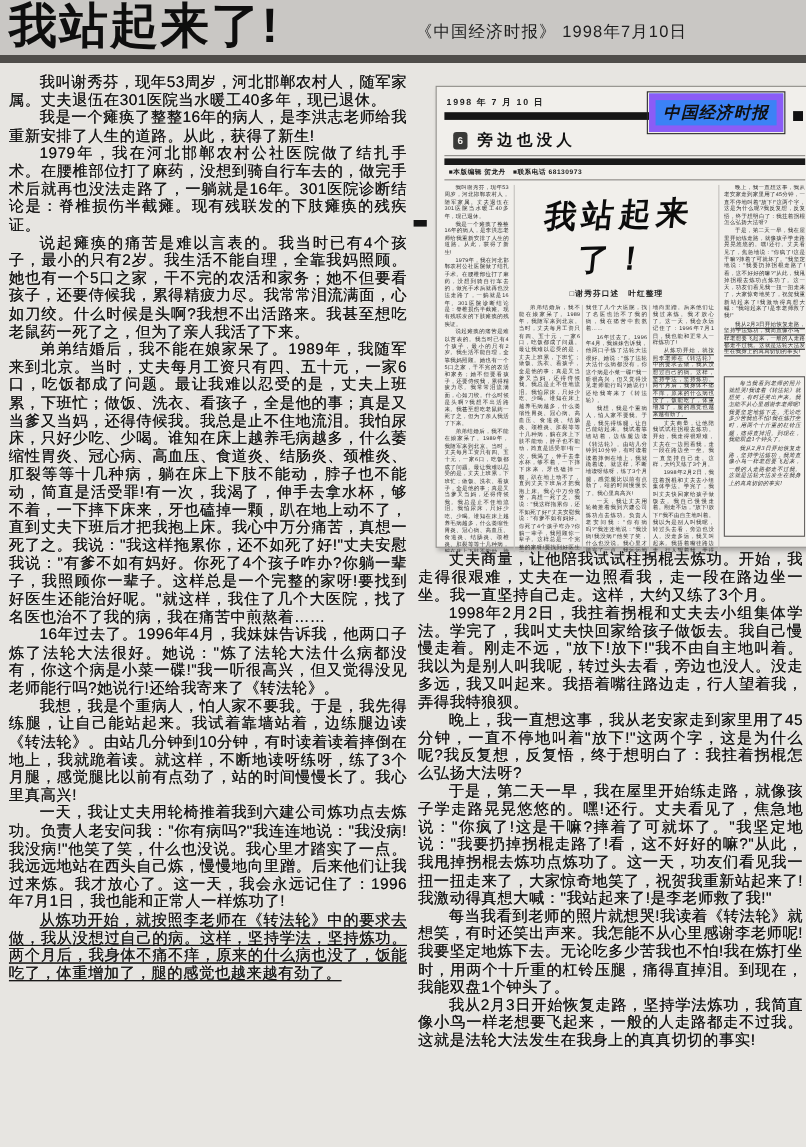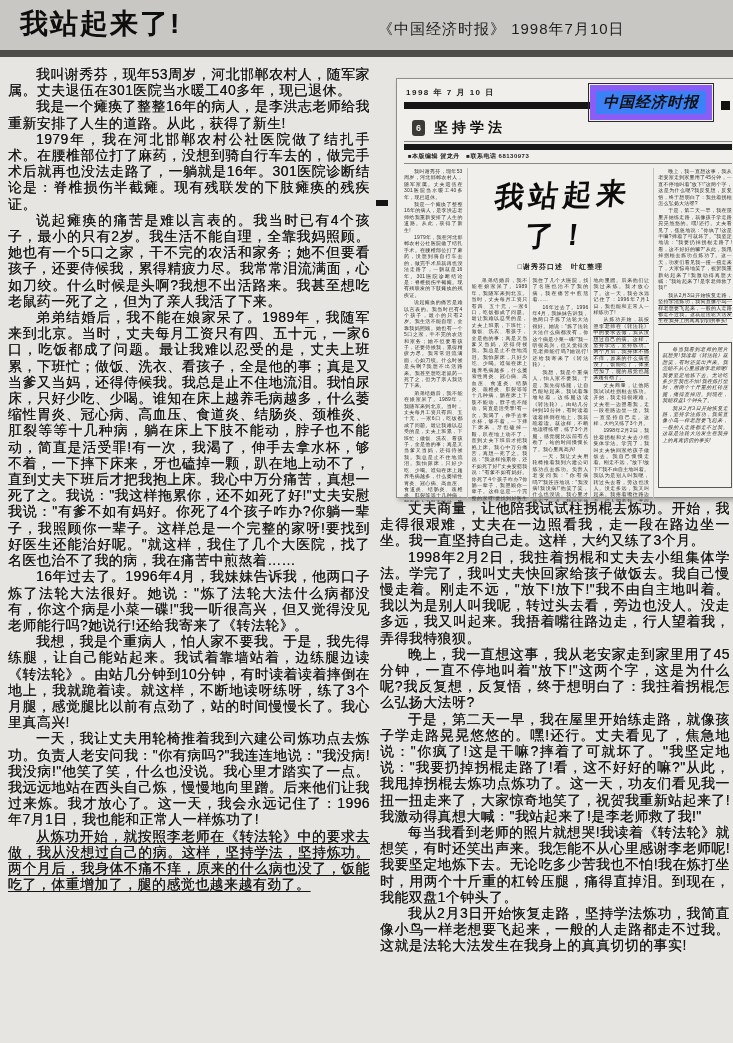--- a/index.html
+++ b/index.html
@@ -1,21 +1,21 @@
 <!DOCTYPE html>
 <html><head>
 <meta charset="utf-8">
 <style>
   html,body{margin:0;padding:0;}
   body{width:733px;height:1043px;overflow:hidden;background:#dbd9d5;
        font-family:"Liberation Sans", sans-serif;}
   .page{position:relative;width:733px;height:1043px;
         background:linear-gradient(180deg,#c9c7c4 0 50px,#4f4d4a 50px 57px,#e7e5e1 57px 100%);}
   
-  .page-title{position:absolute;left:20px;top:4px;margin:0;font-size:28px;line-height:40px;
+  .page-title{position:absolute;left:8px;top:4px;margin:0;font-size:44px;line-height:40px;
         font-weight:bold;color:#0e0e0e;letter-spacing:2px;text-align:center;}
   .source{position:absolute;left:378px;top:20px;font-size:15px;font-weight:normal;color:#1d1d1d;letter-spacing:1px;}
   
   .leftcol{position:absolute;left:8px;top:66px;width:362px;height:972px;overflow:hidden;}
   .rightcol{position:absolute;left:380px;top:500px;width:350px;height:540px;overflow:hidden;}
   .leftcol p,.rightcol p{margin:0;text-indent:2em;text-align:justify;
         font-size:14px;line-height:16.2px;color:#161616;letter-spacing:0.4px;
         text-shadow:0 0 0.5px #2a2a2a;}
   .u{text-decoration:underline;text-underline-offset:2px;}
   
@@ -77,21 +77,21 @@
     <div class="clip-head">
       <div class="clip-date">1998 年 7 月 10 日</div>
       <div class="clip-bar1"></div>
       <div class="masthead-box">
         <span>中国经济时报</span>
       </div>
       <div class="masthead-square"></div>
     </div>
     <div class="clip-section">
       <div class="section-icon">6</div>
-      <div class="section-label">坚持学法</div>
+      <div class="section-label">旁边也没人</div>
     </div>
     <div class="clip-bar2"></div>
     <div class="clip-editor">■本版编辑 贺龙丹　■联系电话 68130973</div>
 
     <div class="clip-body">
       <div class="clip-col1 micro">
         <span>我叫谢秀芬，现年53周岁，河北邯郸农村人，随军家属。丈夫退伍在301医院当水暖工40多年，现已退休。</span>
         <span>我是一个瘫痪了整整16年的病人，是李洪志老师给我重新安排了人生的道路。从此，获得了新生!</span>
         <span>1979年，我在河北邯郸农村公社医院做了结扎手术。在腰椎部位打了麻药，没想到骑自行车去的，做完手术后就再也没法走路了，一躺就是16年。301医院诊断结论是：脊椎损伤半截瘫。现有残联发的下肢瘫痪的残疾证。</span>
         <span>说起瘫痪的痛苦是难以言表的。我当时已有4个孩子，最小的只有2岁。我生活不能自理，全靠我妈照顾。她也有一个5口之家，干不完的农活和家务；她不但要看孩子，还要侍候我，累得精疲力尽。我常常泪流满面，心如刀绞。什么时候是头啊?我想不出活路来。我甚至想吃老鼠药一死了之，但为了亲人我活了下来。</span>

